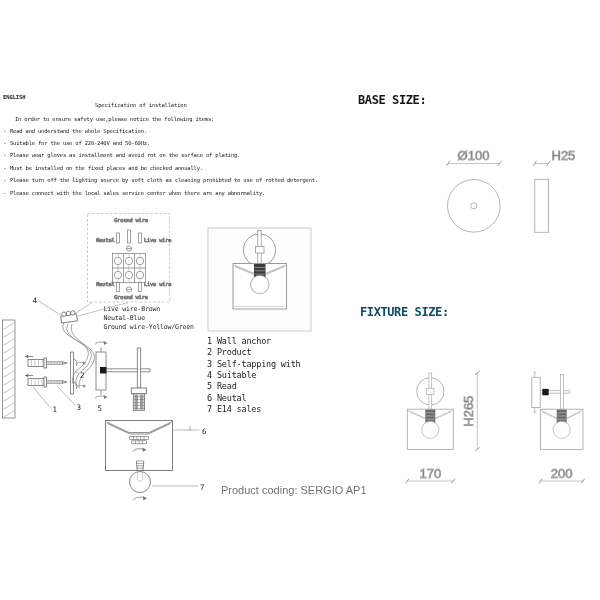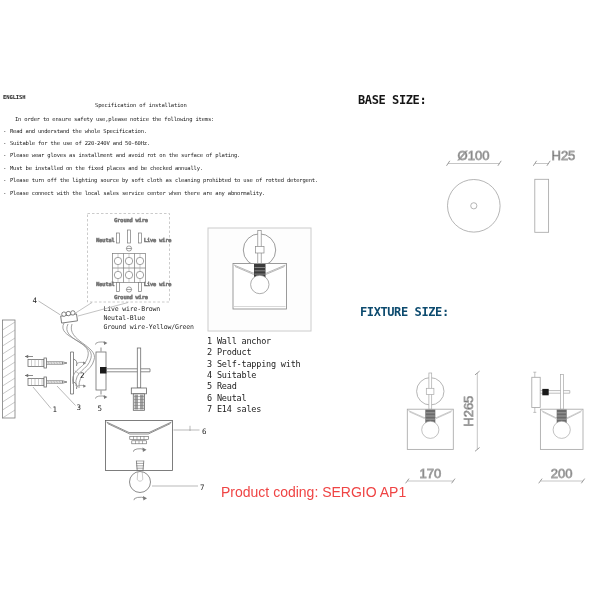--- a/index.html
+++ b/index.html
@@ -11,21 +11,21 @@
   #lang-tag{left:3px;top:94px;font-size:5.5px;font-weight:bold;letter-spacing:-0.1px;}
   #spec-title{left:95px;top:101.5px;font-size:5.5px;letter-spacing:-0.15px;}
   #intro-line{left:15px;top:115.5px;font-size:5.5px;letter-spacing:-0.2px;white-space:nowrap;}
   #safety-list{left:3px;top:124.5px;font-size:5.5px;letter-spacing:-0.2px;}
   .s-item{position:relative;padding-left:7px;height:12.45px;line-height:12.45px;white-space:nowrap;}
   .s-item .b{position:absolute;left:0;top:0;}
 
   #parts-list{left:207px;top:336px;font-size:8.5px;letter-spacing:-0.2px;color:#222;}
   .p-row{display:flex;gap:5px;height:11.35px;line-height:11.35px;white-space:nowrap;}
 
-  #product-coding{left:221px;top:484px;font-size:14px;color:#ef4444;white-space:nowrap;}
+  #product-coding{left:221px;top:484px;font-size:11px;color:#737373;white-space:nowrap;}
 
   #base-size-heading{left:358px;top:93px;font-size:12px;font-weight:bold;letter-spacing:-0.4px;color:#151515;white-space:nowrap;}
   #fixture-size-heading{left:360px;top:305px;font-size:12px;font-weight:bold;letter-spacing:-0.4px;color:#0c4a6e;white-space:nowrap;}
 
   svg text{font-family:"DejaVu Sans Mono",monospace;fill:#262626;}
   svg text.t53{font-size:5.3px;letter-spacing:-0.15px;}
   svg text.t65{font-size:6.5px;letter-spacing:-0.15px;}
   svg text.t75{font-size:7.5px;}
   svg text.dim{font-family:"Liberation Sans",sans-serif;font-size:13px;fill:#3a3a3a;}
 </style>

